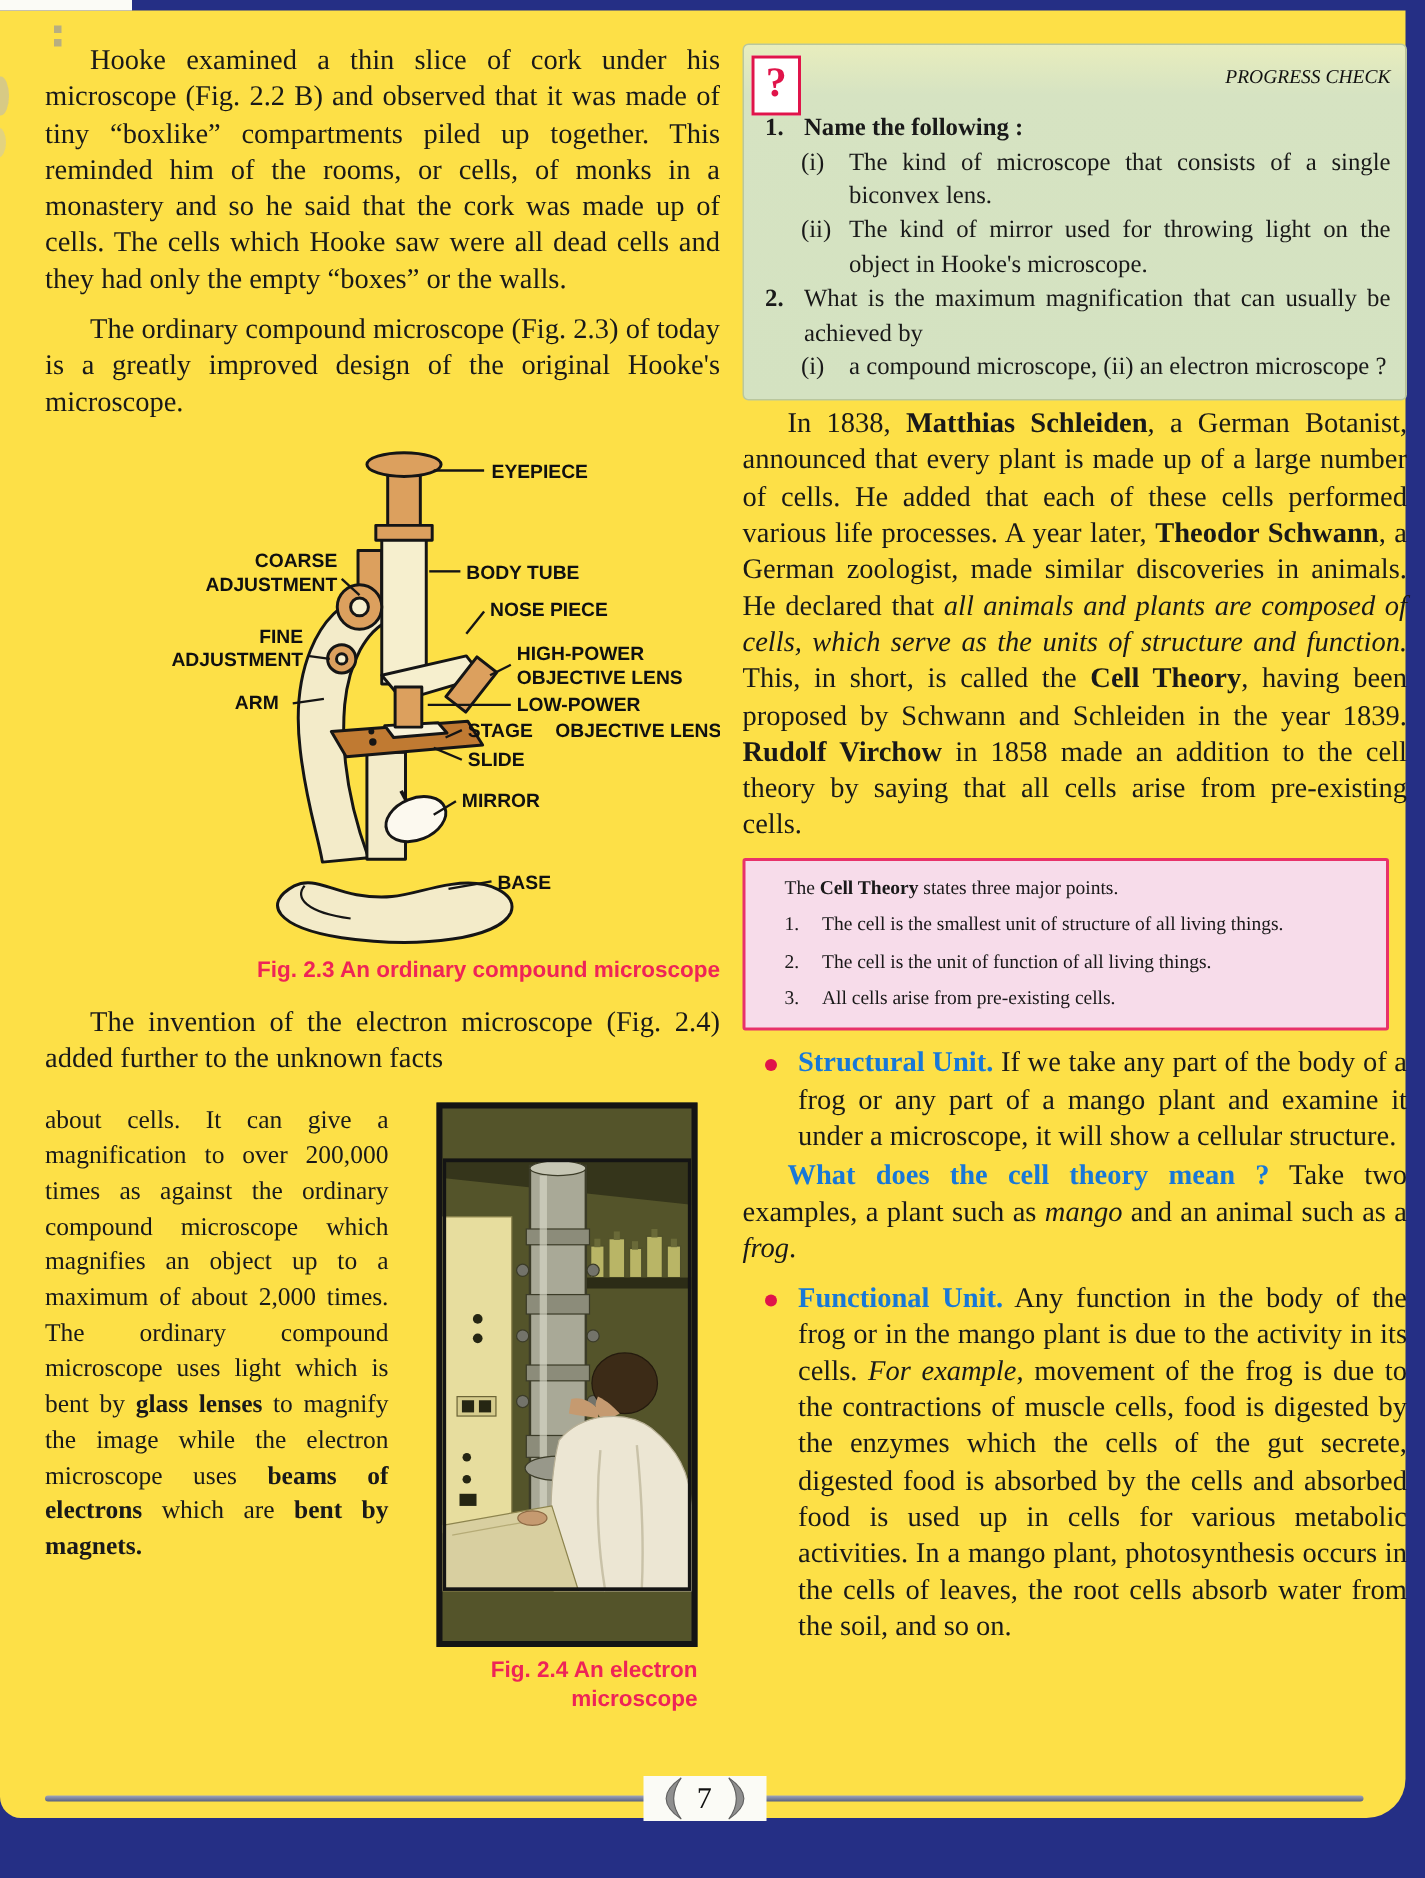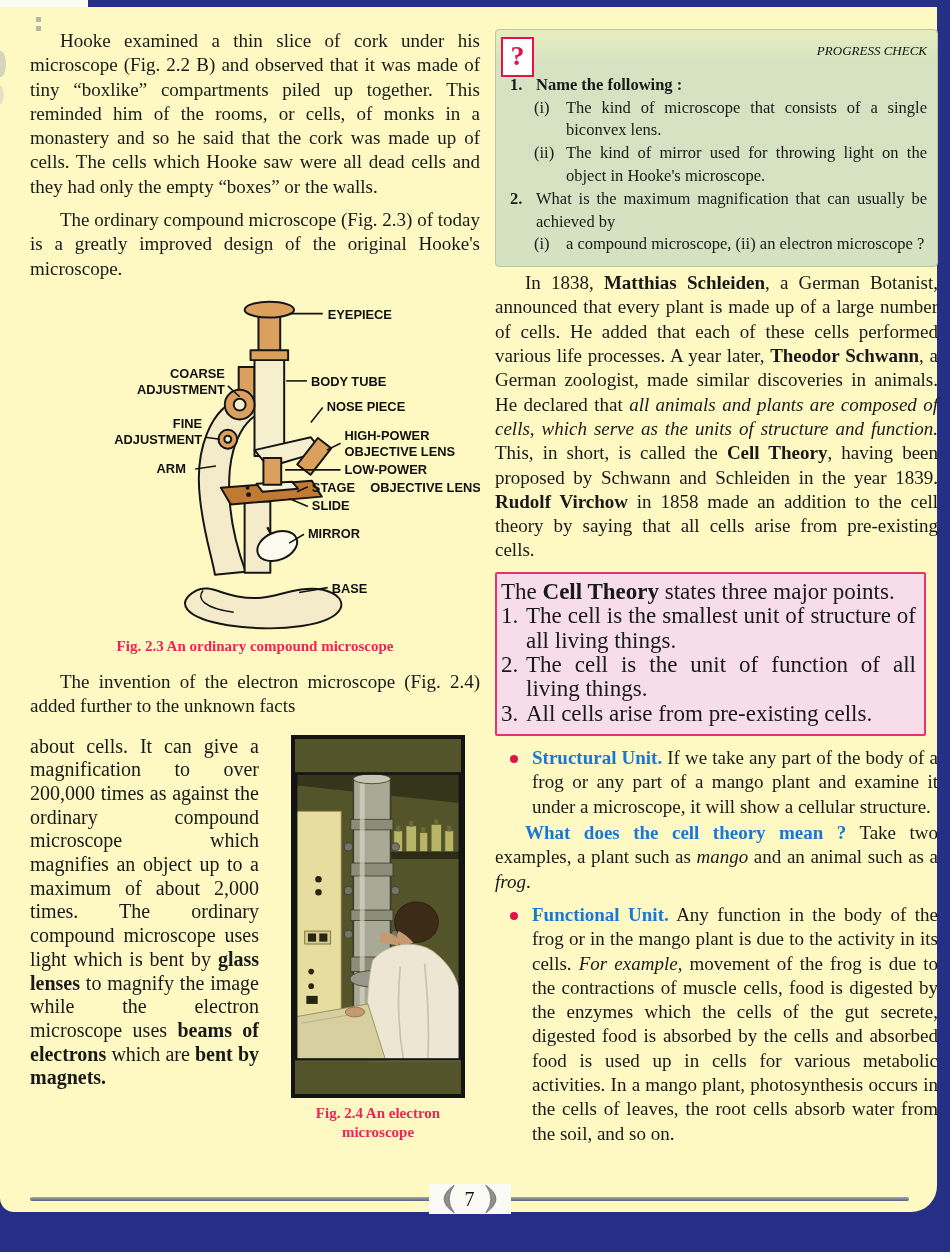--- a/index.html
+++ b/index.html
@@ -9,21 +9,21 @@
   }
   html,body{margin:0;padding:0;}
   body{background:#555;}
   .canvas{
     position:relative;width:950px;height:1252px;margin:0 auto;
     background:#252f85;overflow:hidden;
     font-family:"Liberation Serif",serif;color:var(--ink);
   }
   .paper{
     position:absolute;top:7px;left:0;right:13px;bottom:40px;
-    background:#fef9c3;border-radius:0 0 26px 14px;
+    background:#fde047;border-radius:0 0 26px 14px;
   }
   .paper-topwedge{position:absolute;top:-7px;left:0;width:88px;height:7px;background:#fbfbf6;}
   .artifact-tick{position:absolute;left:36px;top:10px;width:5px;height:5px;background:#9a9a9a;box-shadow:0 9px 0 #9a9a9a;opacity:.7;}
   .artifact-edge1{position:absolute;left:-5px;top:44px;width:11px;height:26px;border-radius:50%;background:#b8b8b8;opacity:.55;}
   .artifact-edge2{position:absolute;left:-6px;top:78px;width:10px;height:20px;border-radius:50%;background:#c4c4c4;opacity:.45;}
 
   .col-left{position:absolute;left:30px;top:22px;width:450px;}
   .col-right{position:absolute;left:495px;top:22px;width:443px;}
 
   .body-text{
@@ -31,26 +31,26 @@
   }
   .indent{text-indent:30px;}
   .seg-b{font-weight:700;}
   .seg-i{font-style:italic;}
   .seg-blue{color:var(--blue);font-weight:700;}
 
   
   .diagram{height:338px;margin:12px 0 6px 0;}
   .diagram svg{display:block;width:100%;height:100%;}
   .fig-caption{
-    font-family:Liberation Serif, serif;font-weight:700;
-    font-size:15px;line-height:19px;color:#ee2457;text-align:center;
+    font-family:Liberation Sans, sans-serif;font-weight:700;
+    font-size:15px;line-height:19px;color:#ee2457;text-align:right;
   }
   .cap23{margin:6px 0 14px 0;}
   .wrap-row{display:flex;gap:11px;margin-top:9px;}
-  .narrow-text{width:229px;font-size:20px;line-height:23.7px;text-align:justify;margin:0;}
+  .narrow-text{width:229px;font-size:17px;line-height:23.7px;text-align:justify;margin:0;}
   .photo-col{width:174px;padding-left:21px;}
   .photo{border:4px solid #141414;height:355px;background:#54542a;}
   .photo svg{display:block;width:100%;height:100%;}
   .cap24{margin-top:6px;font-size:15px;}
   .cap-line{display:block;}
 
   
   .progress-box{
     position:relative;
     background:linear-gradient(180deg,#e8edbd 0%,#d6e3c2 14%,#d4e2c1 100%);
@@ -76,22 +76,22 @@
 
   
   .section-heading{
     margin:13px 0 5px 0;color:var(--red);font-weight:700;font-size:20px;
   }
   .section-number{margin-right:28px;}
 
   
   .pink-box{
     border:2.5px solid #e8326a;background:#f7dcea;border-radius:2px;
-    padding:6px 8px 8px 4px;margin:7px 12px 10px 0;
-    font-size:23px;line-height:24.4px;
+    padding:6px 8px 8px 26px;margin:7px 12px 10px 0;
+    font-size:13px;line-height:24.4px;
   }
   .pk-intro{margin:0;}
   .pk-row{display:flex;text-align:justify;}
   .pk-num{flex:0 0 25px;}
   .pk-text{flex:1;}
 
   
   .bullet{position:relative;padding-left:37px;text-indent:0;margin-bottom:2px;}
   .bullet::before{
     content:"";position:absolute;left:15px;top:9px;width:8px;height:8px;

